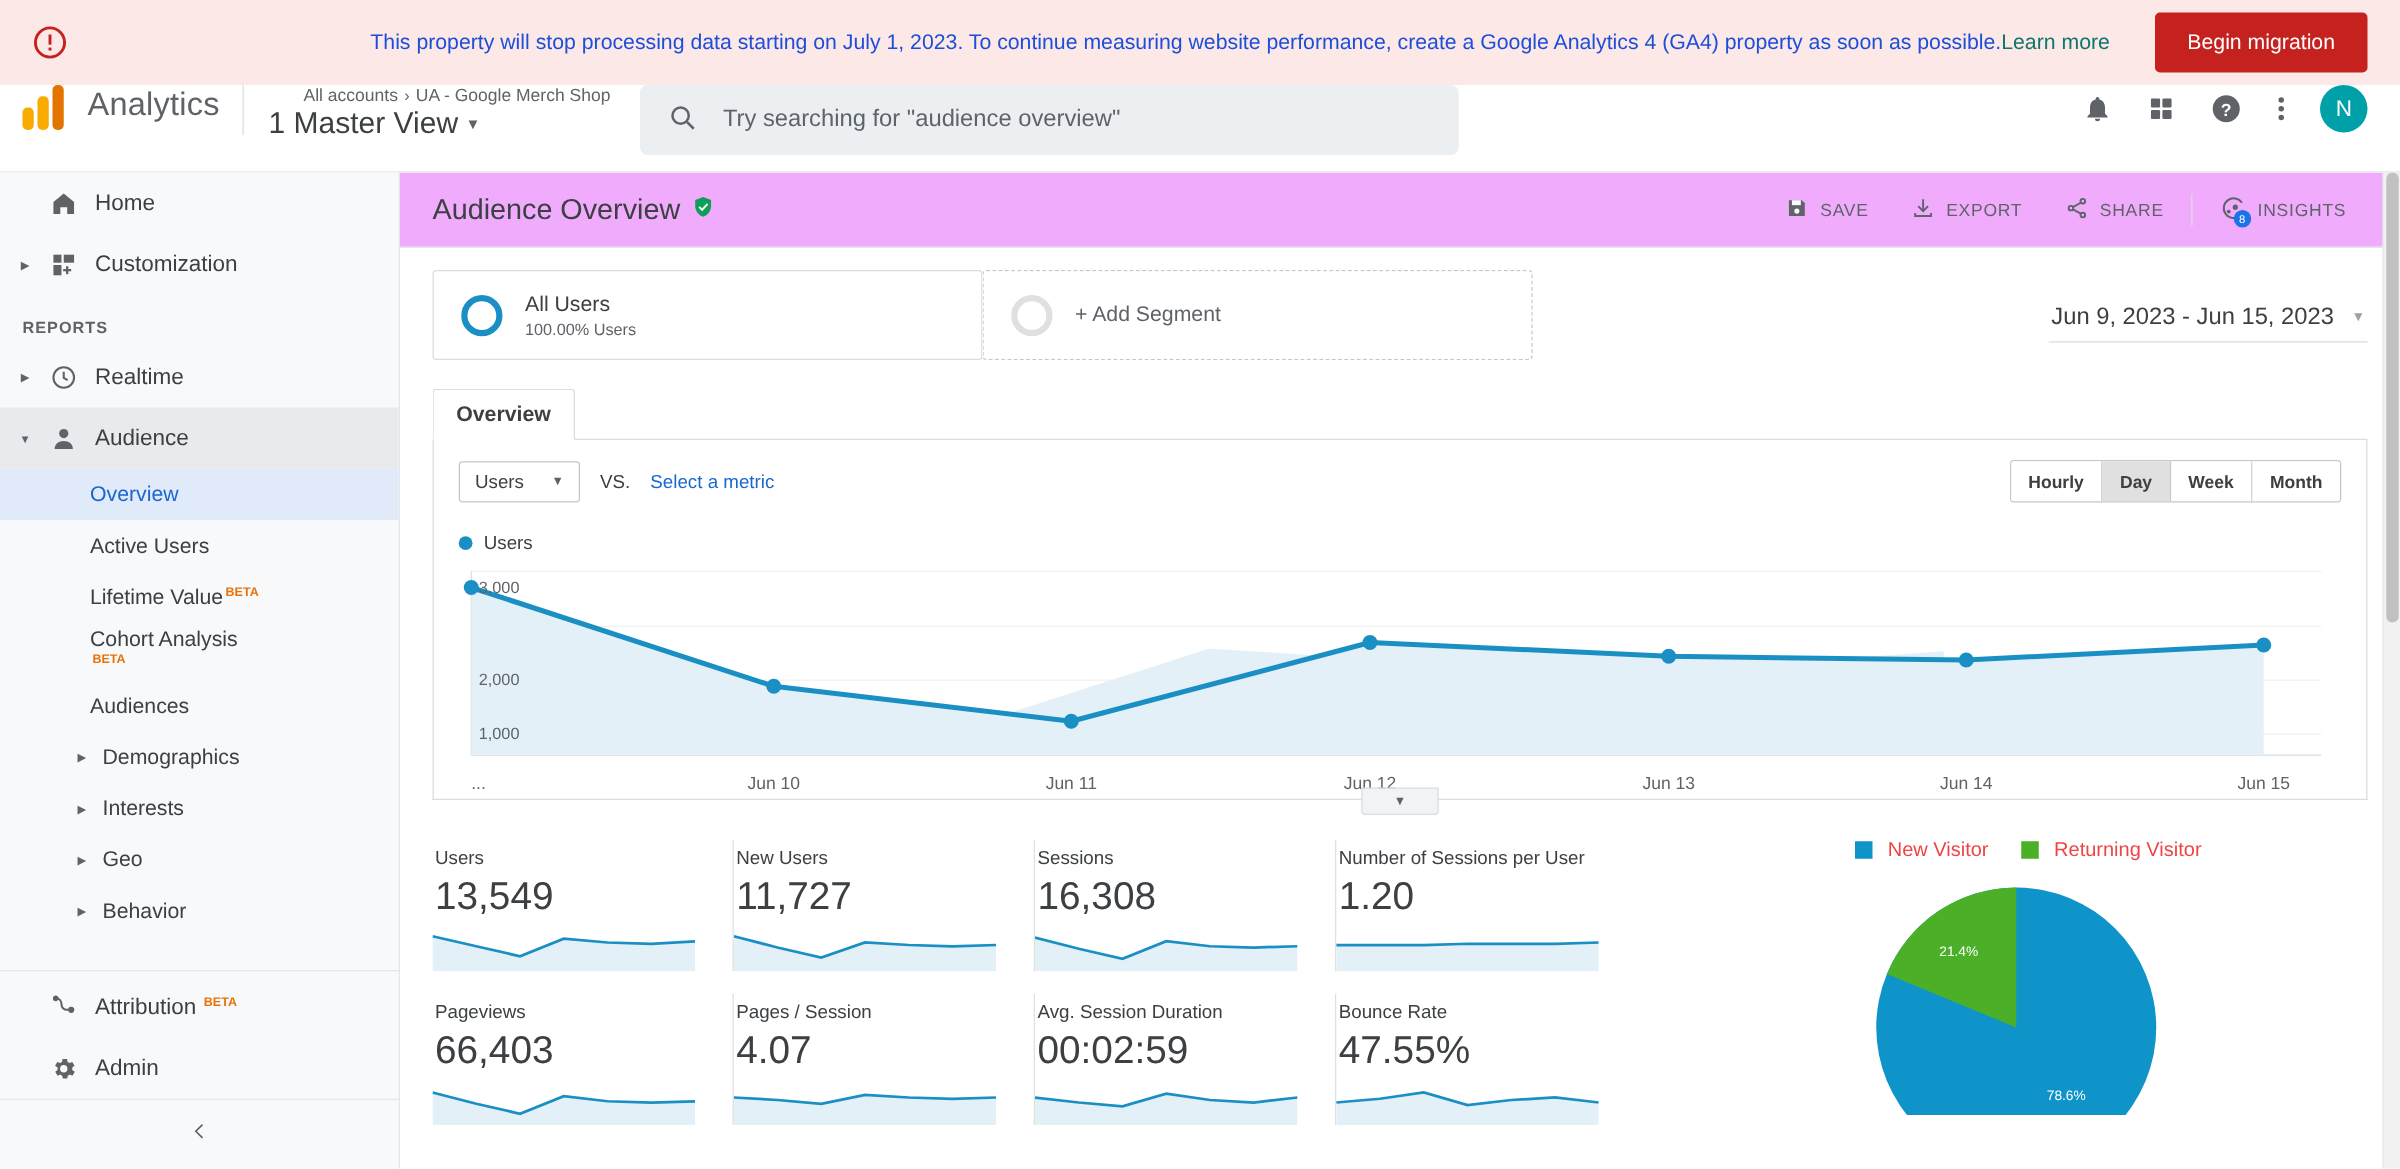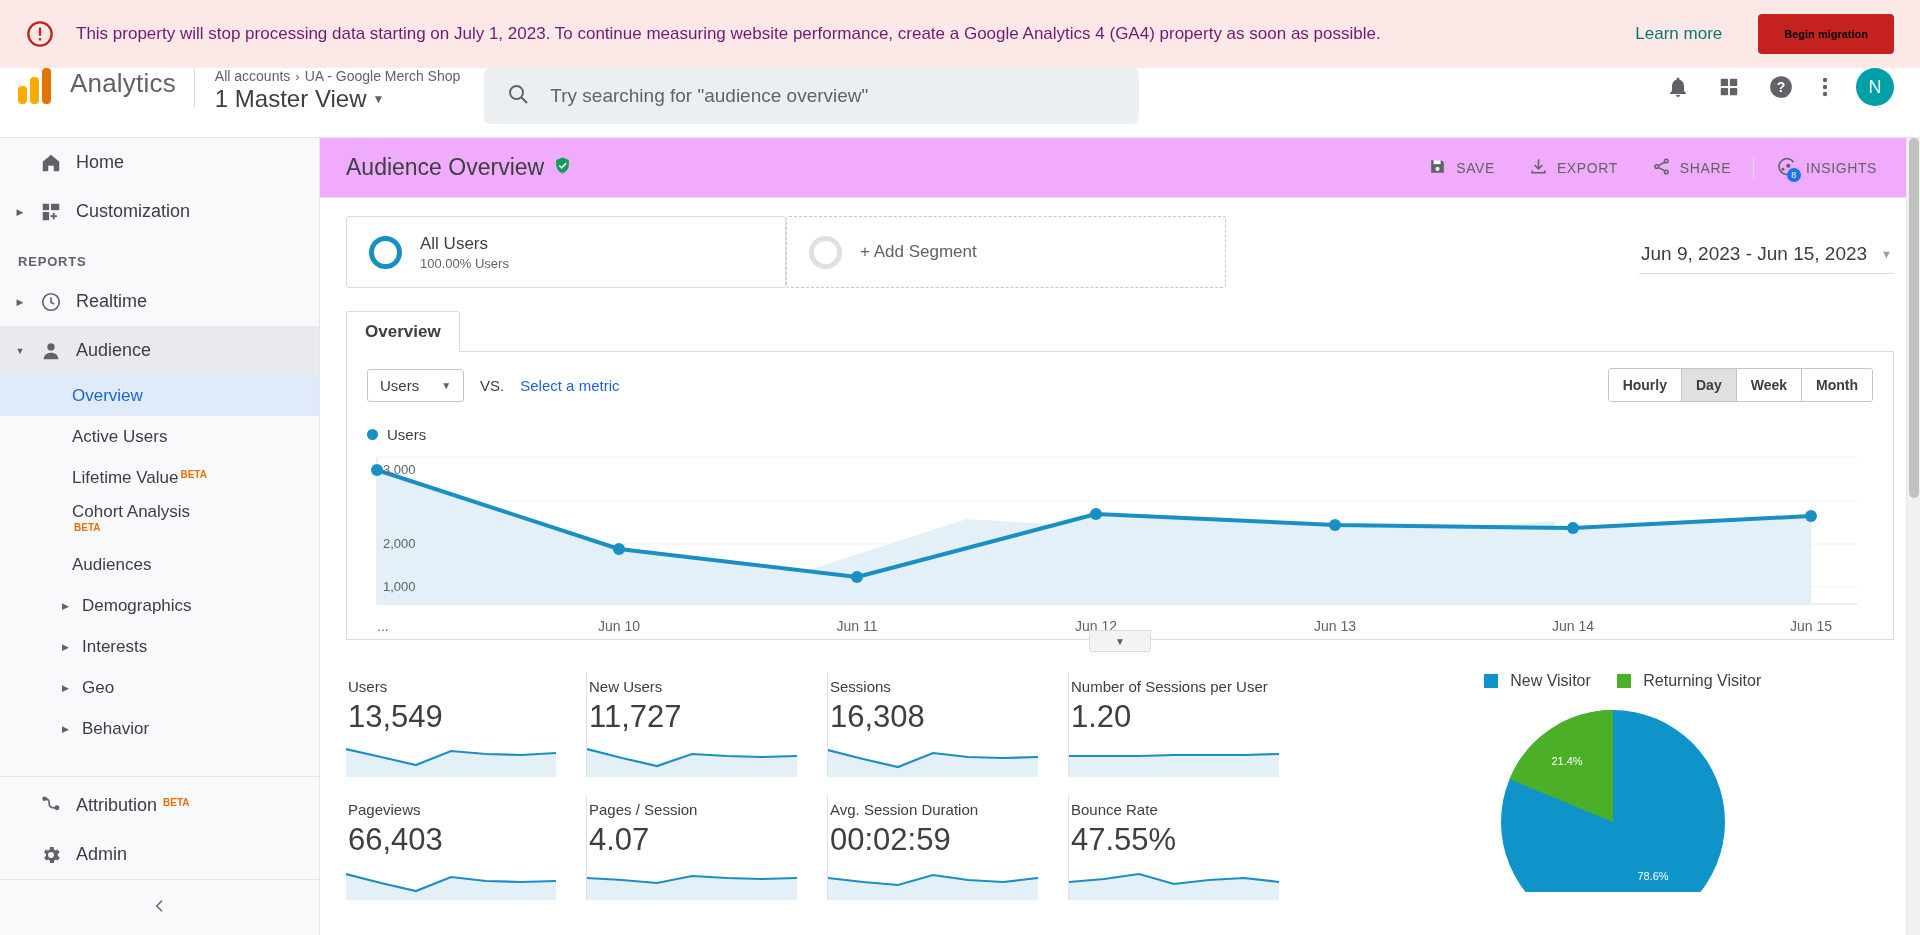--- a/index.html
+++ b/index.html
@@ -20,36 +20,37 @@
     padding: 0 26px 0 26px;
     position: relative;
   }
   #migration-banner .warn-icon {
     width: 28px; height: 28px;
     flex: 0 0 28px;
     margin-right: 22px;
   }
   #migration-banner .banner-text {
     font-size: 17px;
-    color: #701a75;
+    color: #1d4ed8;
     line-height: 1.3;
     flex: 1;
+    text-align: right;
   }
   #migration-banner .learn-more {
     color: #0f766e;
     font-size: 17px;
     margin-right: 36px;
     white-space: nowrap;
     cursor: pointer;
   }
   #migration-banner .begin-btn {
     background: #c5221f;
-    color: #000000;
-    font-size: 11px;
-    font-weight: bold;
+    color: #ffffff;
+    font-size: 17px;
+    font-weight: normal;
     border: none;
     border-radius: 4px;
     padding: 14px 26px;
     cursor: pointer;
     white-space: nowrap;
     font-family: "Liberation Sans", sans-serif;
   }
 
   
   #top-bar {
@@ -68,21 +69,21 @@
   .ga-logo .bar { width: 9px; border-radius: 4px; margin-right: 3px; }
   .ga-logo .b1 { height: 18px; background: #f9ab00; }
   .ga-logo .b2 { height: 27px; background: #f9ab00; }
   .ga-logo .b3 { height: 36px; background: #e37400; }
   #analytics-word {
     font-size: 26px; color: #5f6368; letter-spacing: .2px;
     margin-right: 18px;
   }
   .vdiv { width: 1px; height: 40px; background: #dadce0; margin-right: 20px; }
   #account-block { display: flex; flex-direction: column; justify-content: center; }
-  #breadcrumb { font-size: 14px; color: #5f6368; display: flex; align-items: center; gap: 5px; }
+  #breadcrumb { font-size: 14px; color: #5f6368; display: flex; align-items: center; gap: 5px; margin-left: 28px; }
   #breadcrumb .sep { font-size: 13px; }
   #view-name {
     font-size: 24px; color: #3c4043; display: flex; align-items: center; gap: 6px;
     cursor: pointer; margin-top: 1px;
   }
   #view-name .caret { font-size: 12px; color: #5f6368; }
 
   #search-wrap {
     margin-left: 24px;
     flex: 0 0 auto;
@@ -285,21 +286,21 @@
     width: 241px; padding: 6px 16px 0 0; position: relative;
     border-right: 1px solid #e0e0e0;
   }
   .mcard:nth-child(4n) { border-right: none; }
   .mcard-label { font-size: 15px; color: #3c4043; padding-left: 2px; }
   .mcard-value { font-size: 31px; color: #3c4043; font-weight: 300; margin-top: 4px; padding-left: 2px; }
   .spark { margin-top: 6px; display: block; }
   .mrow2 { margin-top: 18px; }
 
   #pie-panel { flex: 1; padding-left: 40px; }
-  #pie-legend { display: flex; align-items: center; justify-content: center; gap: 26px; font-size: 16px; color: #404040; }
+  #pie-legend { display: flex; align-items: center; justify-content: center; gap: 26px; font-size: 16px; color: #ef4444; }
   #pie-legend .sw { width: 14px; height: 14px; display: inline-block; margin-right: 8px; vertical-align: -2px; }
   .pie-label { font-size: 11px; fill: #fff; }
 
   
   #right-scrollbar {
     position: absolute; right: 0; top: 0; width: 14px; height: 100%;
     background: #f1f1f1; border-left: 1px solid #e4e6e8;
   }
   #right-thumb {
     position: absolute; top: 0; left: 2px; width: 10px; height: 360px;

